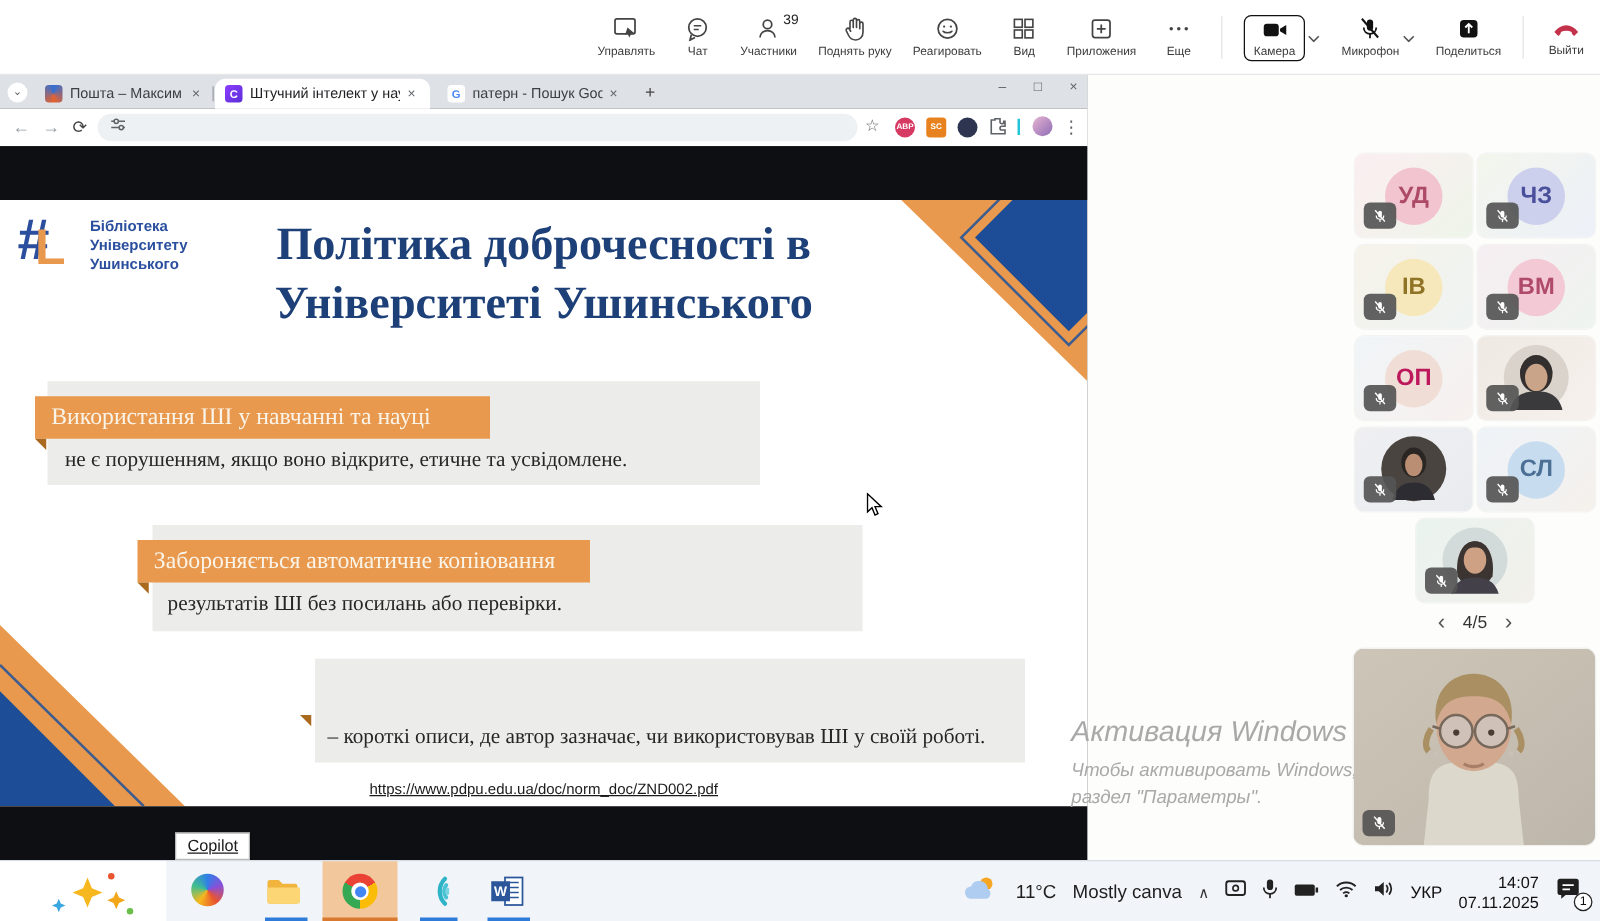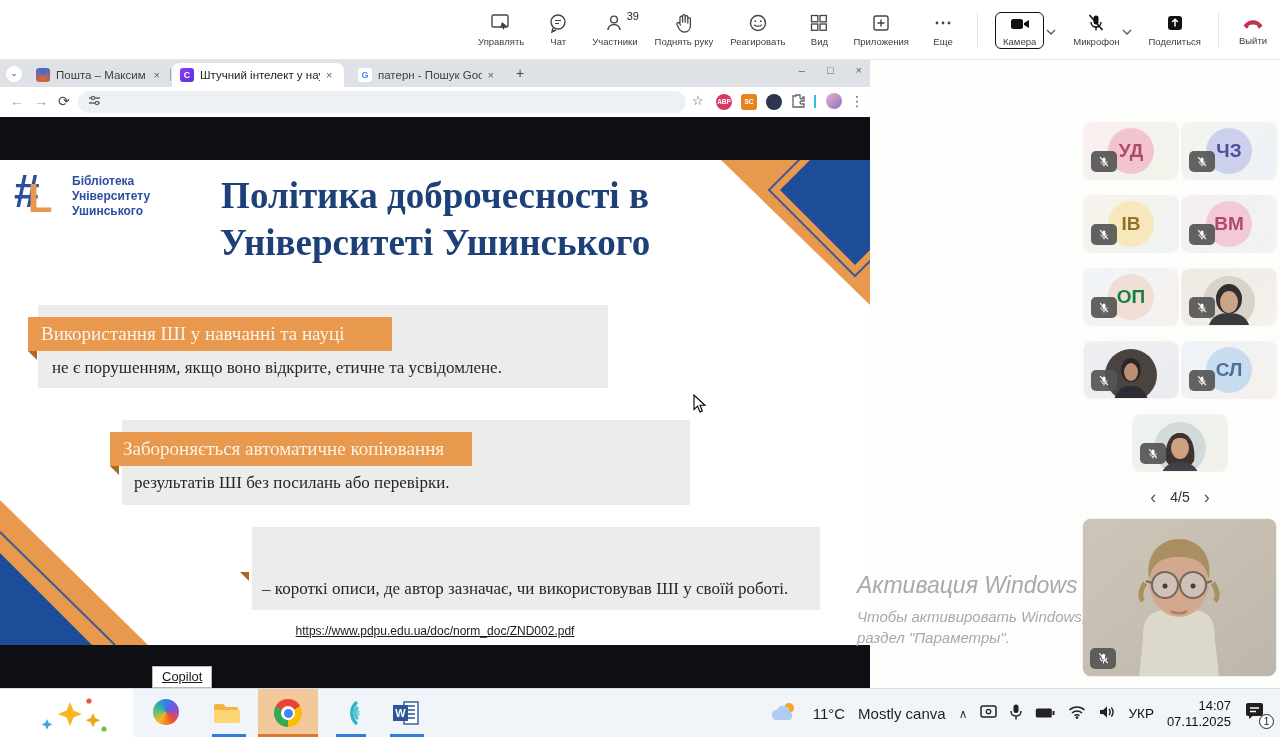--- a/index.html
+++ b/index.html
@@ -59,26 +59,26 @@
     line-height:15px; color:#2b4f9e; }
   .block { position:absolute; background:#ECECEA; }
   .bhead { position:absolute; background:#E8994E; height:34px; display:flex; align-items:center;
     padding-left:13px; font-size:19px; color:#faf3e7; white-space:nowrap; }
   .bfold { position:absolute; width:0; height:0; border-top:9px solid #a9691f; border-left:9px solid transparent; }
   .bbody { position:absolute; font-size:17px; color:#262626; white-space:nowrap; }
   #slide-link { position:absolute; left:0; width:870px; text-align:center; font-family:"Liberation Sans",sans-serif;
     font-size:12px; color:#1b1b1b; text-decoration:underline; }
   #deco-tr { position:absolute; right:0; top:0; }
   #deco-bl { position:absolute; left:0; bottom:0; }
-  #copilot-tip { position:absolute; left:152px; top:606px; background:#fff; border:1px solid #b9b9b9;
+  #copilot-tip { position:absolute; left:140px; top:606px; background:#fff; border:1px solid #b9b9b9;
     padding:2px 9px 3px; font-size:13px; color:#1a1a1a; box-shadow:1px 1px 2px rgba(0,0,0,.25); z-index:12;text-decoration:underline; }
 
   
   #panel { position:absolute; left:870px; top:60px; width:410px; height:628px; background:#fdfdfc; z-index:2; }
-  .ptile { position:absolute; width:94px; height:56px; border-radius:7px; overflow:hidden;
+  .ptile { position:absolute; width:94px; height:67px; border-radius:7px; overflow:hidden;
     box-shadow:0 0 0 1px rgba(0,0,0,.04);text-align:right; }
   .pinit { position:absolute; left:50%; top:50%; transform:translate(-50%,-50%);
     width:46px; height:46px; border-radius:50%; display:flex; align-items:center; justify-content:center;
     font-size:19px; font-weight:bold; }
   .micbadge { position:absolute; left:7px; bottom:7px; width:26px; height:21px; border-radius:5px;
     background:rgba(85,85,85,.92); display:flex; align-items:center; justify-content:center; }
   #pagination { position:absolute; left:1130px; top:489px; width:100px; display:flex; gap:14px;
     align-items:center; justify-content:center; font-size:14px; color:#333; z-index:3; }
   #pagination .pg-ar { font-size:18px; color:#555; line-height:14px; }
   #bigvideo { position:absolute; left:1083px; top:519px; width:193px; height:157px; border-radius:8px;
@@ -386,21 +386,21 @@
   <span class="pinit" style="background:#f4c9d6; color:#b04a6b;">ВМ</span>
   <span class="micbadge">
       <svg width="12" height="12" viewBox="0 0 20 20">
         <rect x="7.5" y="2.5" width="5" height="9" rx="2.5" fill="#fff"></rect>
         <path d="M5 9 c0 3 2.2 5 5 5 s5-2 5-5 M10 14 v3.5" fill="none" stroke="#fff" stroke-width="1.6"></path>
         <path d="M3.5 2 L16.5 17" stroke="#fff" stroke-width="1.8"></path>
       </svg>
     </span>
 </div>
 <div class="ptile" style="left:1084px; top:269px; background:linear-gradient(135deg,#f0f5f7,#f7f0ee); z-index:3;">
-  <span class="pinit" style="background:#f0ded6; color:#15803d;">ОП</span>
+  <span class="pinit" style="background:#f0ded6; color:#be185d;">ОП</span>
   <span class="micbadge">
       <svg width="12" height="12" viewBox="0 0 20 20">
         <rect x="7.5" y="2.5" width="5" height="9" rx="2.5" fill="#fff"></rect>
         <path d="M5 9 c0 3 2.2 5 5 5 s5-2 5-5 M10 14 v3.5" fill="none" stroke="#fff" stroke-width="1.6"></path>
         <path d="M3.5 2 L16.5 17" stroke="#fff" stroke-width="1.8"></path>
       </svg>
     </span>
 </div>
 <div class="ptile" style="left:1182px; top:269px; background:linear-gradient(135deg,#efe9e4,#f6f1ec); z-index:3;">
   <svg width="94" height="67">

